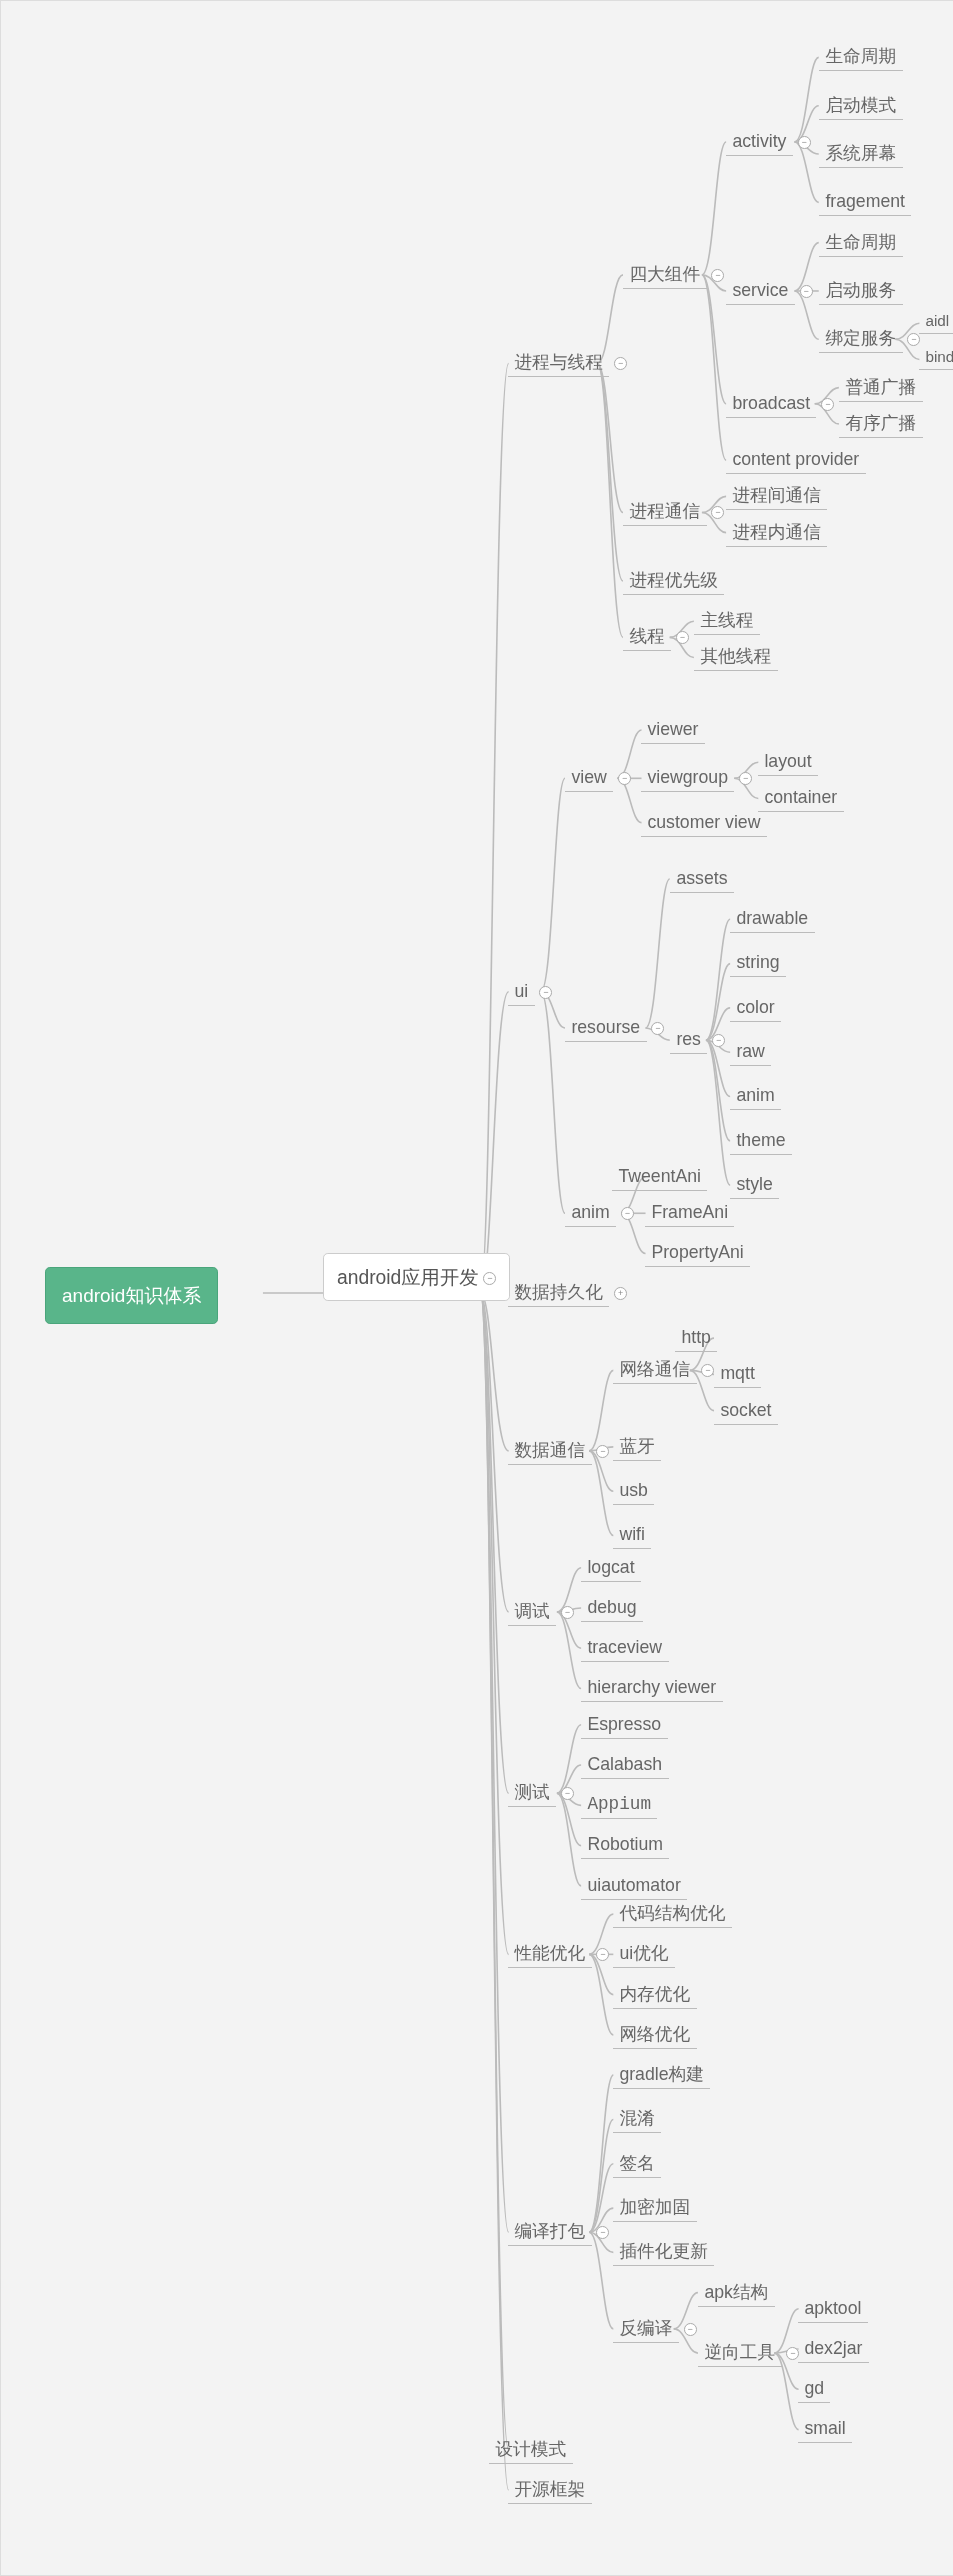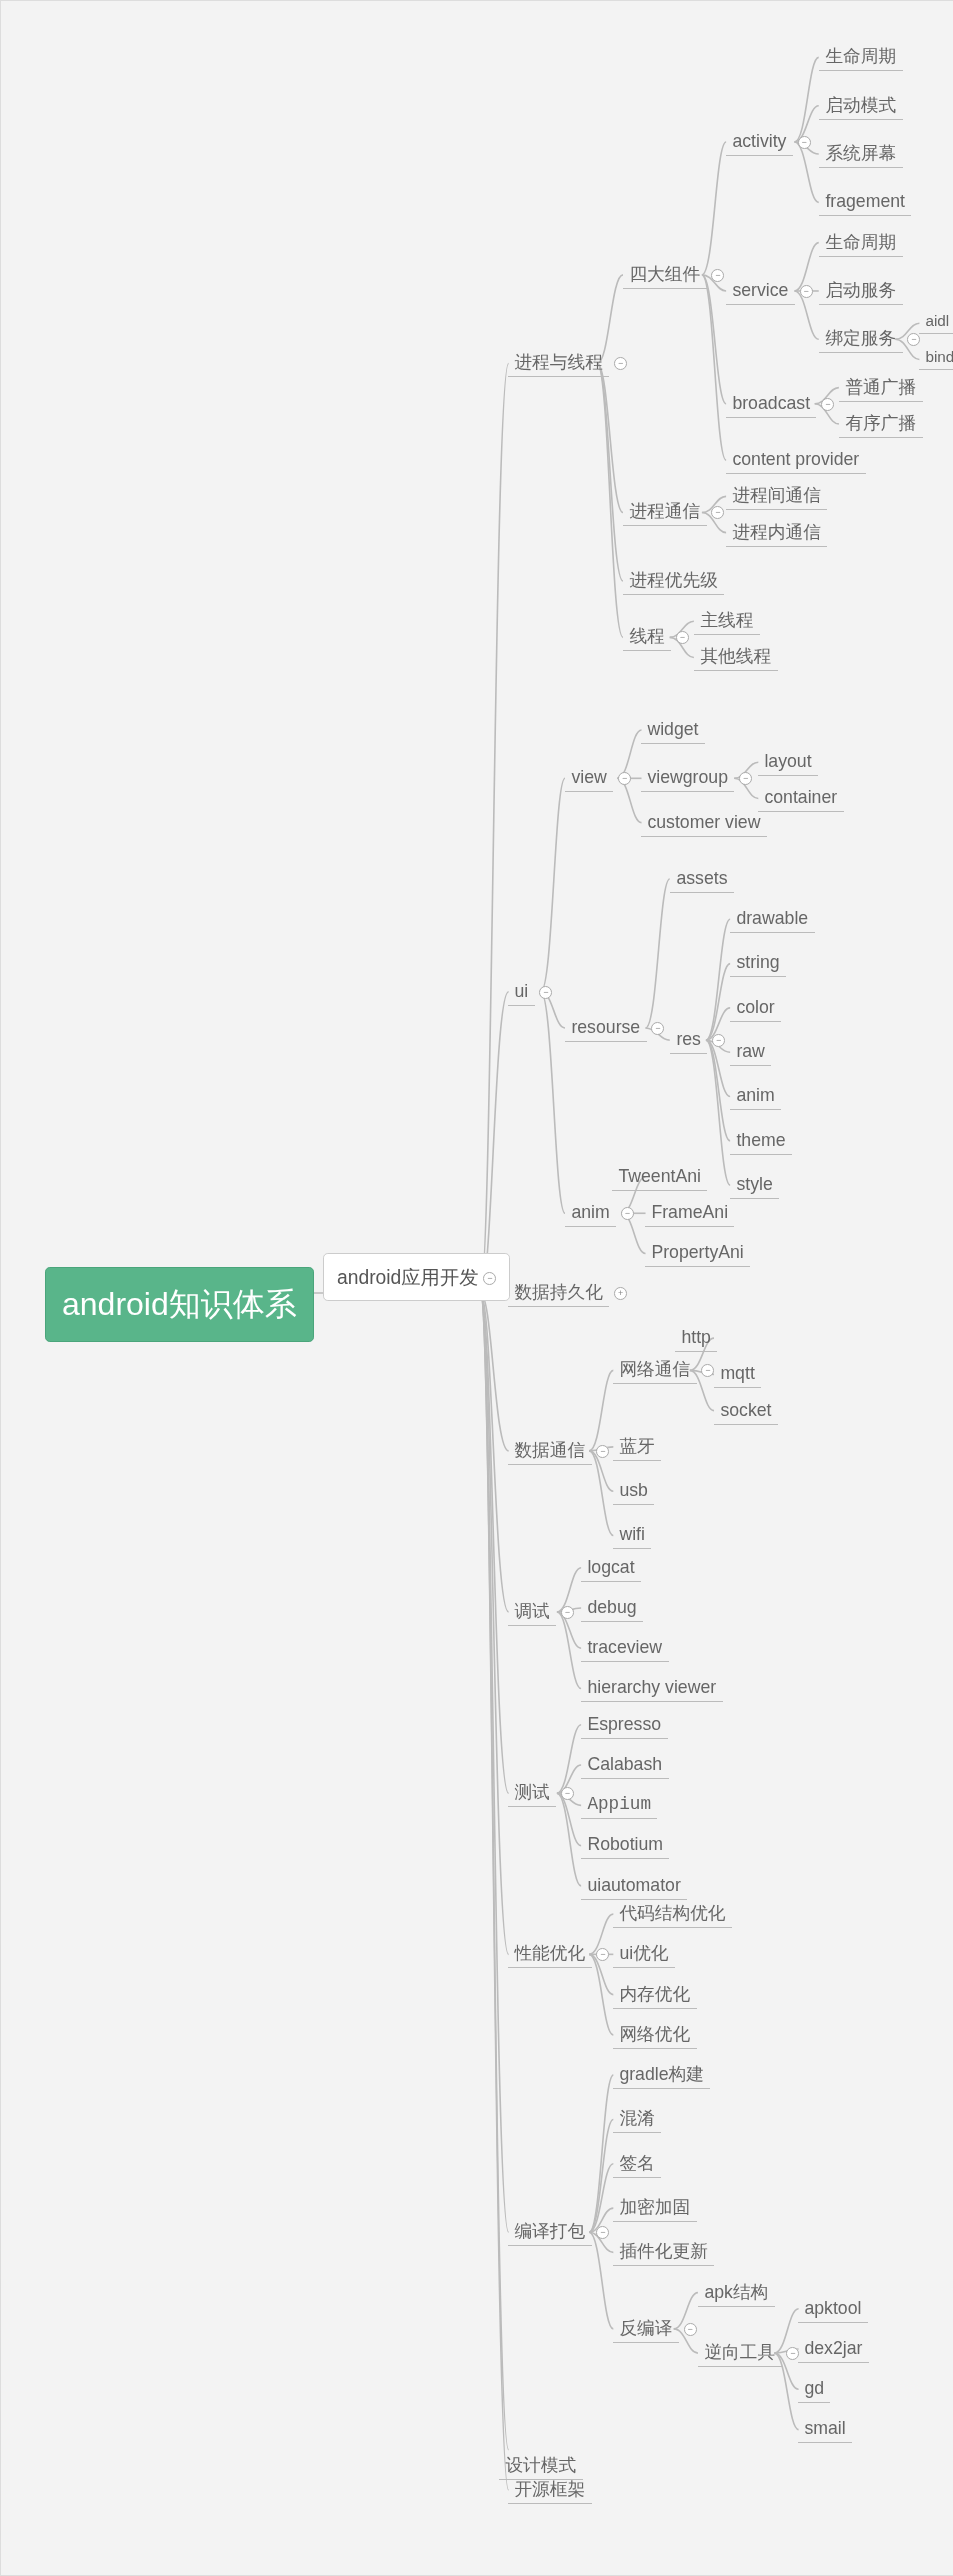--- a/index.html
+++ b/index.html
@@ -41,21 +41,21 @@
     border-bottom: 1.6px solid #bbb;
     padding: 4.8px 6.4px 3.2px;
     line-height: 1.2;
   }
   .root {
     background: #59b58a;
     color: #fff;
     border: 0.8px solid #4aa57b;
     border-radius: 4.8px;
     padding: 14.5px 16px;
-    font-size: 32px;
+    font-size: 19px;
   }
   .main {
     background: #fff;
     border: 0.8px solid #ccc;
     border-radius: 4.8px;
     padding: 9.7px 13px;
     font-size: 19.3px;
     color: #555;
   }
   .toggle {
@@ -196,21 +196,21 @@
 <div class="node main" style="top:1252px;left:322px;"><span>android应用开发</span><span class="toggle">−</span></div>
 
 <div class="node" style="top:346px;left:507px;"><span class="txt">进程与线程</span><span class="toggle">−</span></div>
 <div class="node" style="top:975px;left:507px;"><span class="txt">ui</span><span class="toggle">−</span></div>
 <div class="node" style="top:1276px;left:507px;"><span class="txt">数据持久化</span><span class="toggle">+</span></div>
 <div class="node" style="top:1434px;left:507px;"><span class="txt">数据通信</span><span class="toggle">−</span></div>
 <div class="node" style="top:1595px;left:507px;"><span class="txt">调试</span><span class="toggle">−</span></div>
 <div class="node" style="top:1776px;left:507px;"><span class="txt">测试</span><span class="toggle">−</span></div>
 <div class="node" style="top:1937px;left:507px;"><span class="txt">性能优化</span><span class="toggle">−</span></div>
 <div class="node" style="top:2215px;left:507px;"><span class="txt">编译打包</span><span class="toggle">−</span></div>
-<div class="node" style="top:2433px;left:498px;margin-top:16px;"><span class="txt">设计模式</span></div>
+<div class="node" style="top:2433px;left:488px;"><span class="txt">设计模式</span></div>
 <div class="node" style="top:2473px;left:507px;"><span class="txt">开源框架</span></div>
 
 <div class="node" style="top:258px;left:622px;"><span class="txt">四大组件</span><span class="toggle">−</span></div>
 <div class="node" style="top:495px;left:622px;"><span class="txt">进程通信</span><span class="toggle">−</span></div>
 <div class="node" style="top:564px;left:622px;"><span class="txt">进程优先级</span></div>
 <div class="node" style="top:620px;left:622px;"><span class="txt">线程</span><span class="toggle">−</span></div>
 
 <div class="node" style="top:125px;left:725px;"><span class="txt">activity</span><span class="toggle">−</span></div>
 <div class="node" style="top:274px;left:725px;"><span class="txt">service</span><span class="toggle">−</span></div>
 <div class="node" style="top:387px;left:725px;"><span class="txt">broadcast</span><span class="toggle">−</span></div>
@@ -233,21 +233,21 @@
 <div class="node" style="top:479px;left:725px;"><span class="txt">进程间通信</span></div>
 <div class="node" style="top:516px;left:725px;"><span class="txt">进程内通信</span></div>
 
 <div class="node" style="top:604px;left:693px;"><span class="txt">主线程</span></div>
 <div class="node" style="top:640px;left:693px;"><span class="txt">其他线程</span></div>
 
 <div class="node" style="top:761px;left:564px;"><span class="txt">view</span><span class="toggle">−</span></div>
 <div class="node" style="top:1011px;left:564px;"><span class="txt">resourse</span><span class="toggle">−</span></div>
 <div class="node" style="top:1196px;left:564px;"><span class="txt">anim</span><span class="toggle">−</span></div>
 
-<div class="node" style="top:713px;left:640px;"><span class="txt">widget</span></div>
+<div class="node" style="top:713px;left:640px;"><span class="txt">viewer</span></div>
 <div class="node" style="top:761px;left:640px;"><span class="txt">viewgroup</span><span class="toggle">−</span></div>
 <div class="node" style="top:806px;left:640px;"><span class="txt">customer view</span></div>
 <div class="node" style="top:745px;left:757px;"><span class="txt">layout</span></div>
 <div class="node" style="top:781px;left:757px;"><span class="txt">container</span></div>
 
 <div class="node" style="top:862px;left:669px;"><span class="txt">assets</span></div>
 <div class="node" style="top:1023px;left:669px;"><span class="txt">res</span><span class="toggle">−</span></div>
 <div class="node" style="top:902px;left:729px;"><span class="txt">drawable</span></div>
 <div class="node" style="top:946px;left:729px;"><span class="txt">string</span></div>
 <div class="node" style="top:991px;left:729px;"><span class="txt">color</span></div>

